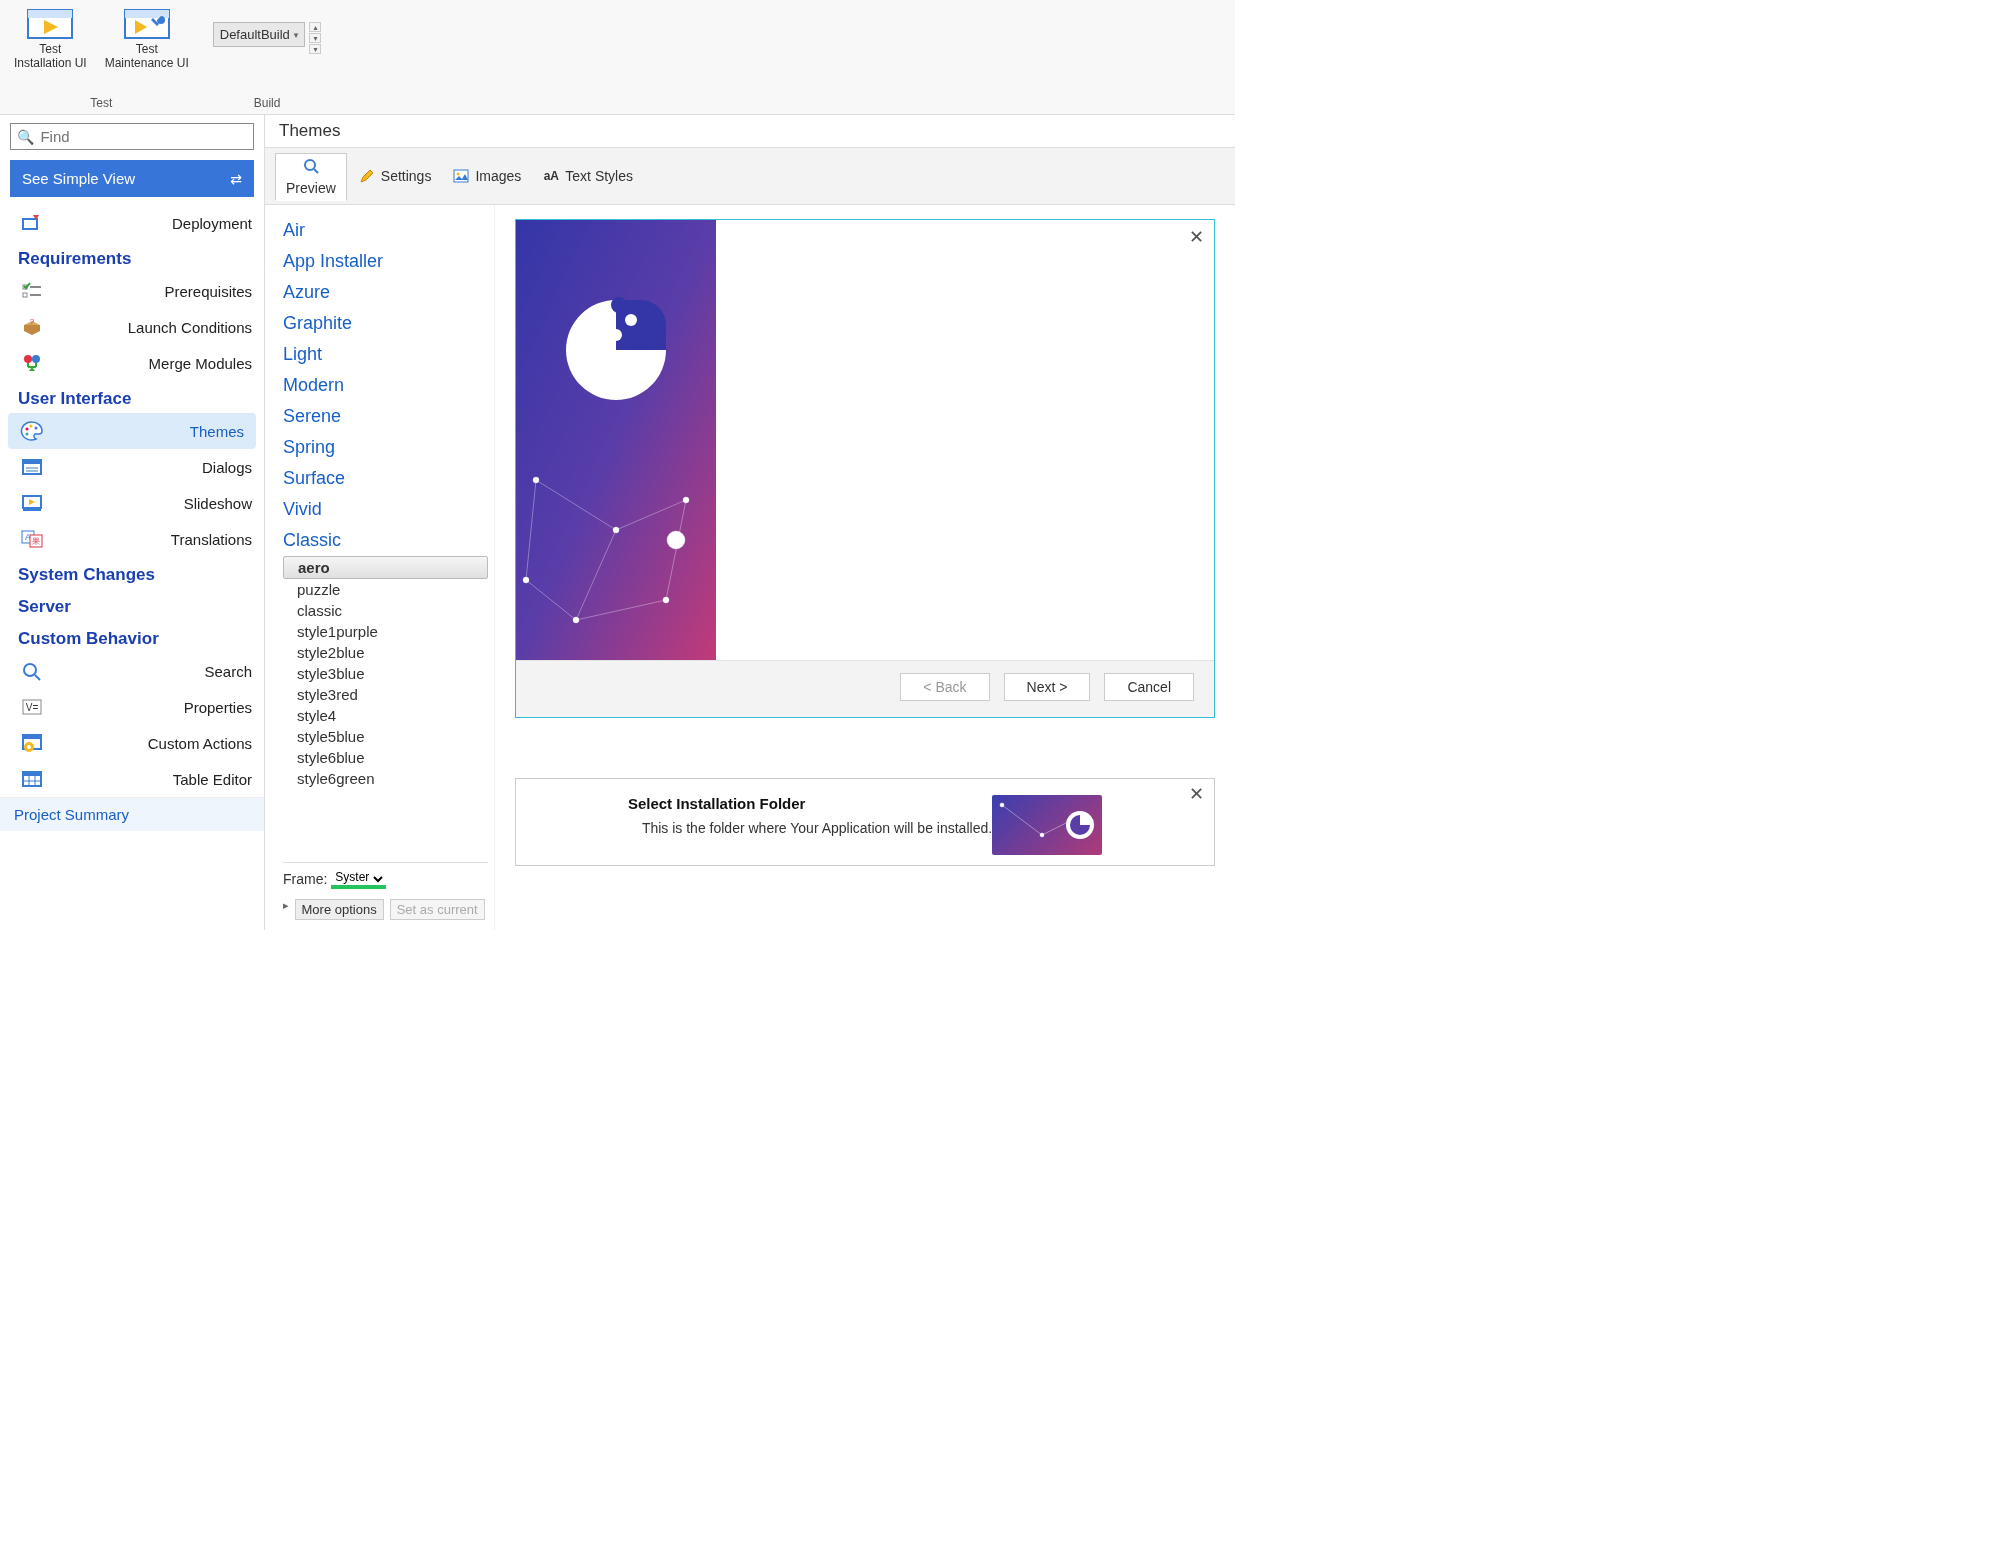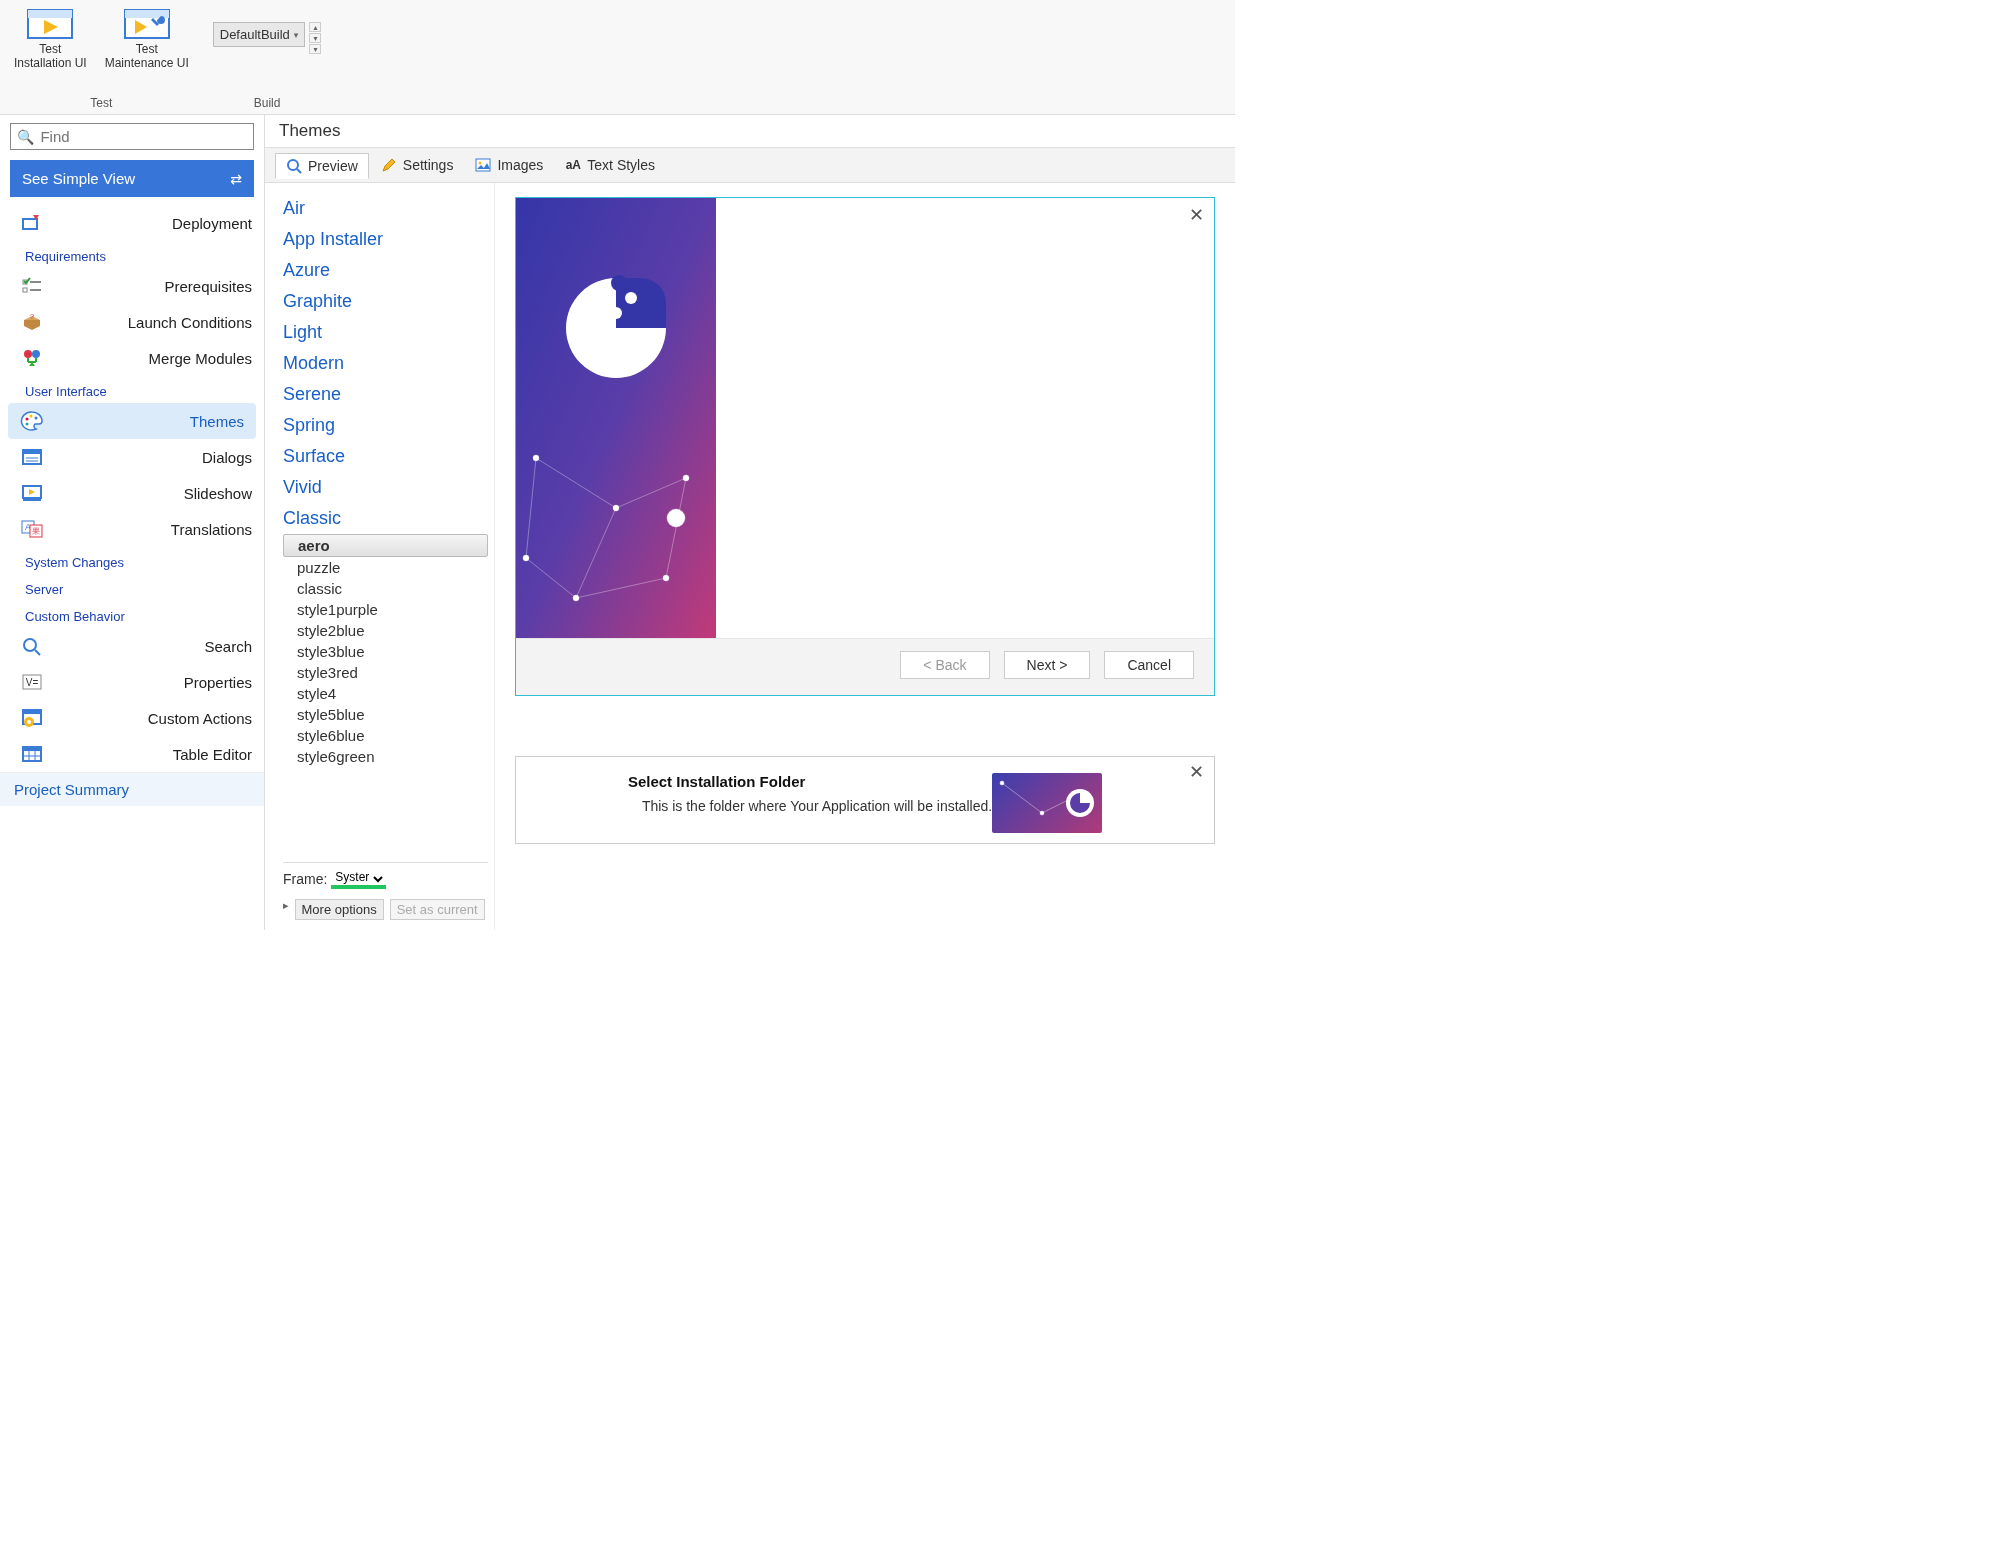--- a/index.html
+++ b/index.html
@@ -25,29 +25,29 @@
 
 .sidebar { width: 265px; border-right: 1px solid #ddd; display: flex; flex-direction: column; background: #fff; overflow-y: auto; }
 .find-box { margin: 8px 10px; border: 1px solid #888; display: flex; align-items: center; padding: 4px 6px; gap: 6px; }
 .find-box input { border: none; outline: none; flex: 1; font-size: 15px; color: #555; }
 .see-simple { margin: 2px 10px 8px; background: #3776d8; color:#fff; display:flex; align-items:center; justify-content:space-between; padding: 10px 12px; font-size: 15px; cursor:pointer; }
 .see-simple .swap { font-size: 14px; }
 
 .side-item { display:flex; align-items:center; gap:10px; padding: 7px 12px 7px 20px; cursor:pointer; font-size: 15px; color:#222;justify-content:space-between; }
 .side-item.active { background:#dcebfa; color:#1a5fbf; border-radius:4px; margin: 0 8px; padding-left:12px; }
 .side-item .ico { width:24px; height:22px; display:flex; align-items:center; justify-content:center; font-size:16px; }
-.side-section { padding: 8px 25px 4px; font-size: 13px; color:#1a3fb0; font-weight:400; }
+.side-section { padding: 8px 18px 4px; font-size: 17px; color:#1a3fb0; font-weight:700; }
 .bottom-tab { padding: 8px 14px; color:#1a5fbf; font-size:15px; border-top:1px solid #eee; background:#eef5fc; cursor:pointer; }
 
 
 .content { flex:1; display:flex; flex-direction:column; min-width:0; }
 .content-title { padding: 6px 14px; font-size:17px; color:#333; border-bottom:1px solid #ddd; }
 .tabs { display:flex; gap:2px; padding: 4px 10px; border-bottom:1px solid #ddd; background:#f3f3f3; }
 .tab { display:flex; align-items:center; gap:6px; padding:4px 10px; font-size:14px; color:#333; cursor:pointer; }
-.tab.active { background:#fff; border:1px solid #ccc; border-bottom:1px solid #fff; position:relative; top:1px; }
+.tab.active { background:#fff; border:1px solid #ccc; border-bottom:1px solid #fff; position:relative; top:1px;flex-direction:column; }
 .tab .ico { width:16px; height:16px; display:inline-flex; align-items:center; justify-content:center; }
 
 .content-body { flex:1; display:flex; min-height:0; }
 
 
 .theme-panel { width:230px; padding: 10px 6px 6px 18px; border-right:1px solid #eee; display:flex; flex-direction:column; }
 .theme-list { flex:1; overflow-y:auto; }
 .theme-cat { padding:5px 0; font-size:18px; color:#1860c8; cursor:pointer; }
 .theme-sub { padding:2px 0 2px 14px; font-size:15px; color:#333; cursor:pointer; }
 .theme-sub.sel { background: linear-gradient(#f5f5f5,#e0e0e0); border:1px solid #bbb; border-radius:2px; font-weight:600; }

